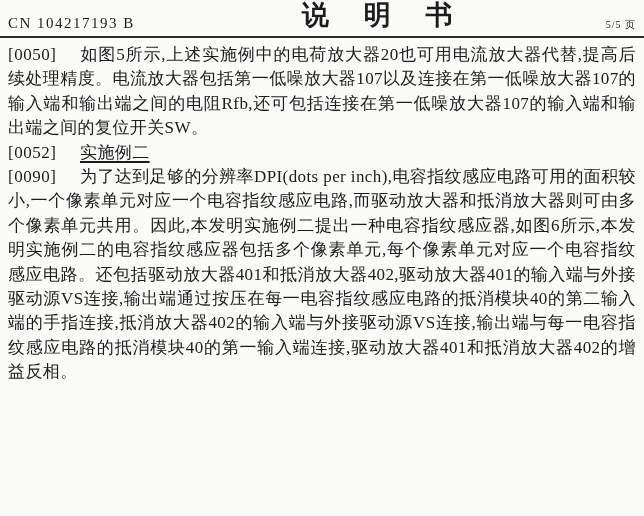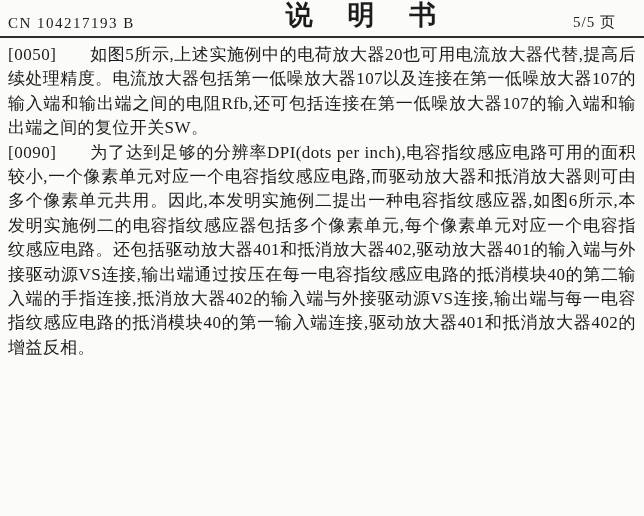--- a/index.html
+++ b/index.html
@@ -9,56 +9,56 @@
     font-family: "Liberation Serif", "DejaVu Serif", serif;
     color: #1c1c1c;
     overflow: hidden;
   }
   .page { width: 644px; height: 516px; position: relative; }
 
   .page-header {
     display: flex;
     justify-content: space-between;
     align-items: flex-end;
-    padding: 6px 28px 3px 8px;
+    padding: 6px 8px 3px 8px;
     border-bottom: 2px solid #2e2e2e;
     height: 38px;
   }
   .patent-number {
     font-size: 15px;
     letter-spacing: 1.5px;
     padding-bottom: 1px;
     white-space: nowrap;
   }
   .doc-title {
     font-size: 27px;
     font-weight: bold;
     letter-spacing: 14px;
     text-indent: 14px; 
     white-space: nowrap;
     transform: translateX(7px);
   }
   .page-indicator {
-    font-size: 15px;
+    font-size: 10px;
     letter-spacing: 1px;
     padding-bottom: 1px;
     white-space: nowrap;
   }
 
   .document-body {
     padding: 5px 8px 0 8px;
     font-size: 17px;
     line-height: 24.4px;
     text-align: justify;
     letter-spacing: 0.4px;
   }
   .para { margin: 0; }
   .ptag {
     white-space: nowrap;
-    margin-right: 29px;
+    margin-right: 19px;
     letter-spacing: 0.5px;
   }
   .underline {
     text-decoration: underline;
     text-underline-offset: 3px;
     text-decoration-thickness: 1.5px;
   }
 </style>
 </head>
 <body>
@@ -73,20 +73,24 @@
 
   <main class="document-body">
 
 
     <p class="para">
       <span class="ptag">[0050]</span>
       <span class="ptext">如图5所示,上述实施例中的电荷放大器20也可用电流放大器代替,提高后续处理精度。电流放大器包括第一低噪放大器107以及连接在第一低噪放大器107的输入端和输出端之间的电阻Rfb,还可包括连接在第一低噪放大器107的输入端和输出端之间的复位开关SW。</span>
     </p>
 
 
+    <p class="para">
+      <span class="ptag">[0052]</span>
+      <span class="ptext underline">实施例二</span>
+    </p>
 
     <p class="para">
       <span class="ptag">[0090]</span>
       <span class="ptext">为了达到足够的分辨率DPI(dots per inch),电容指纹感应电路可用的面积较小,一个像素单元对应一个电容指纹感应电路,而驱动放大器和抵消放大器则可由多个像素单元共用。因此,本发明实施例二提出一种电容指纹感应器,如图6所示,本发明实施例二的电容指纹感应器包括多个像素单元,每个像素单元对应一个电容指纹感应电路。还包括驱动放大器401和抵消放大器402,驱动放大器401的输入端与外接驱动源VS连接,输出端通过按压在每一电容指纹感应电路的抵消模块40的第二输入端的手指连接,抵消放大器402的输入端与外接驱动源VS连接,输出端与每一电容指纹感应电路的抵消模块40的第一输入端连接,驱动放大器401和抵消放大器402的增益反相。</span>
     </p>
   </main>
 
 </div>
 
 </body></html>

